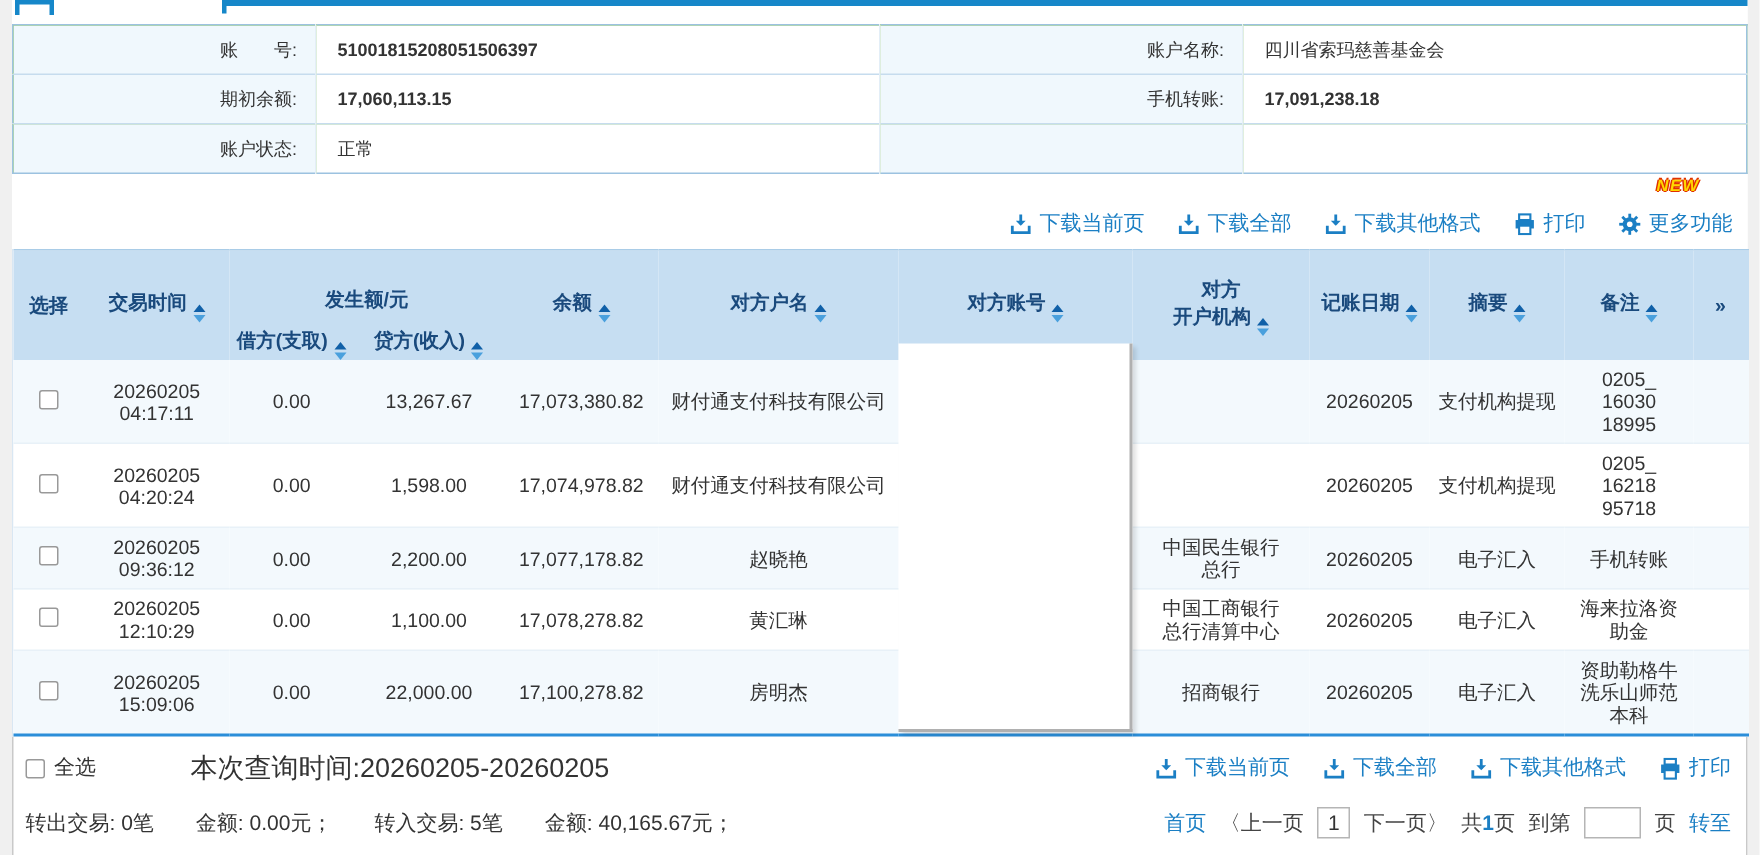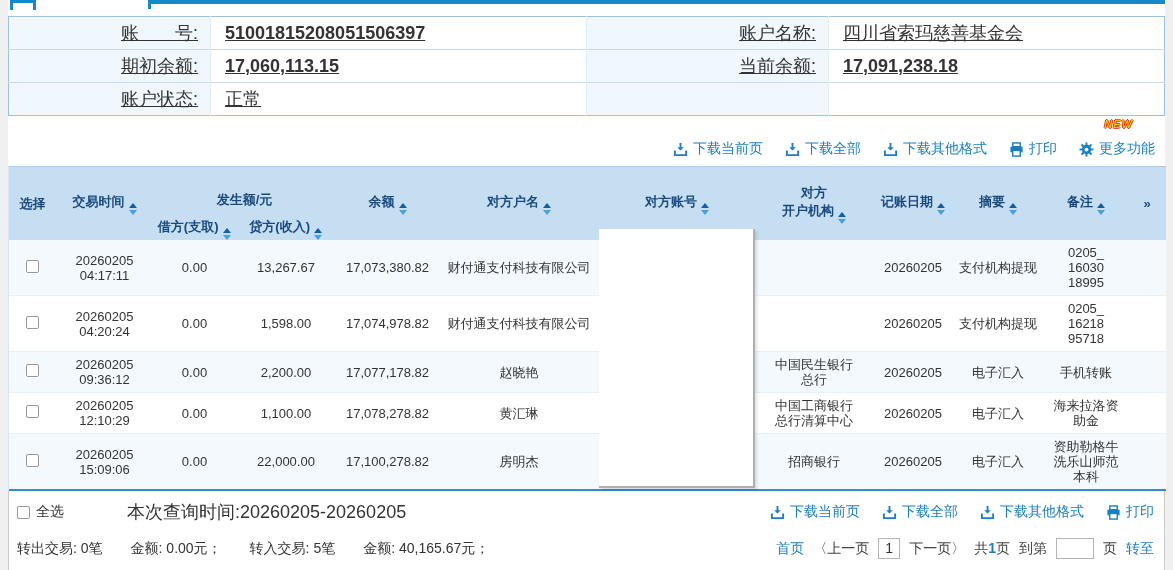--- a/index.html
+++ b/index.html
@@ -13,34 +13,34 @@
   .content { position:absolute; left:8px; top:0; width:1157px; background:#fff; }
 
   
   .tabstrip { position:relative; height:16px; background:#fff; }
   .tab-frag { position:absolute; left:2px; top:0; width:26px; height:10px;
               border:3px solid #1687c9; border-bottom:none; background:#fff; }
   .tab-bar  { position:absolute; left:140px; top:0; right:0; height:4px; background:#1687c9; }
   .tab-tick { position:absolute; left:140px; top:0; width:3px; height:9px; background:#1687c9; }
 
   
-  .info-table { width:100%; border-collapse:collapse; border:1px solid #9cc2e0; background:#84cc16; font-size:18px;text-decoration:underline; }
+  .info-table { width:100%; border-collapse:collapse; border:1px solid #9cc2e0; background:#84cc16; font-size:12px; }
   .info-table td { height:33px; border-top:1px solid #c6dcee; vertical-align:middle; }
   .info-table tr:first-child td { border-top:none; }
   .info-table td.lbl { background:#f0f8fd; text-align:right; padding-right:12px; color:#333; border-left:1px solid #e3eef7; }
   .info-table tr td.lbl:first-child { border-left:none; }
   .info-table td.val { background:#fff; padding-left:14px; border-left:1px solid #e3eef7; }
   .info-table td.val.bold { font-weight:bold; }
   .w-l1 { width:202px; } .w-v1 { width:376px; } .w-l2 { width:242px; }
 
   
   .toolbar { position:relative; height:50px; background:#fff; }
   .toolbar-links { position:absolute; right:10px; bottom:8px; display:flex; align-items:center; gap:22px; }
   a.blue-link { color:#1b7fc4; text-decoration:none; font-size:14px; display:inline-flex; align-items:center; gap:5px; cursor:pointer;font-family:Liberation Mono, monospace; }
-  .new-badge { position:absolute; right:32px; top:2px; font-size:11px; font-weight:normal; letter-spacing:1px;
+  .new-badge { position:absolute; right:32px; top:2px; font-size:11px; font-weight:bold; letter-spacing:1px;
                color:#ffd800; text-shadow:-1px 0 #e03000,1px 0 #e03000,0 -1px #e03000,0 1px #e03000; font-style:italic; }
 
   
   .table-wrap { position:relative; border-left:1px solid #d9e7f3; border-right:1px solid #d9e7f3; }
   table.main { width:1157px; table-layout:fixed; border-collapse:collapse; background:#fff;
                border-top:1px solid #a9cce7; border-bottom:2px solid #2b8ed9; }
   table.main thead th { background:#c6def2; color:#1a4a7d; font-weight:bold; font-size:13px;
                         height:62px; vertical-align:middle; text-align:center; }
   th.grp { vertical-align:top; padding-top:24px;margin-left:10px; }
   .grp-top { text-align:center; }
@@ -99,21 +99,21 @@
       <tbody>
           <tr>
         <td class="lbl w-l1">账　　号:</td>
         <td class="val bold w-v1">51001815208051506397</td>
         <td class="lbl w-l2">账户名称:</td>
         <td class="val">四川省索玛慈善基金会</td>
       </tr>
       <tr>
         <td class="lbl">期初余额:</td>
         <td class="val bold">17,060,113.15</td>
-        <td class="lbl">当前余额:</td>
+        <td class="lbl">手机转账:</td>
         <td class="val bold">17,091,238.18</td>
       </tr>
       <tr>
         <td class="lbl">账户状态:</td>
         <td class="val">正常</td>
         <td class="lbl"></td>
         <td class="val"></td>
       </tr>
     </tbody>
       </table>

